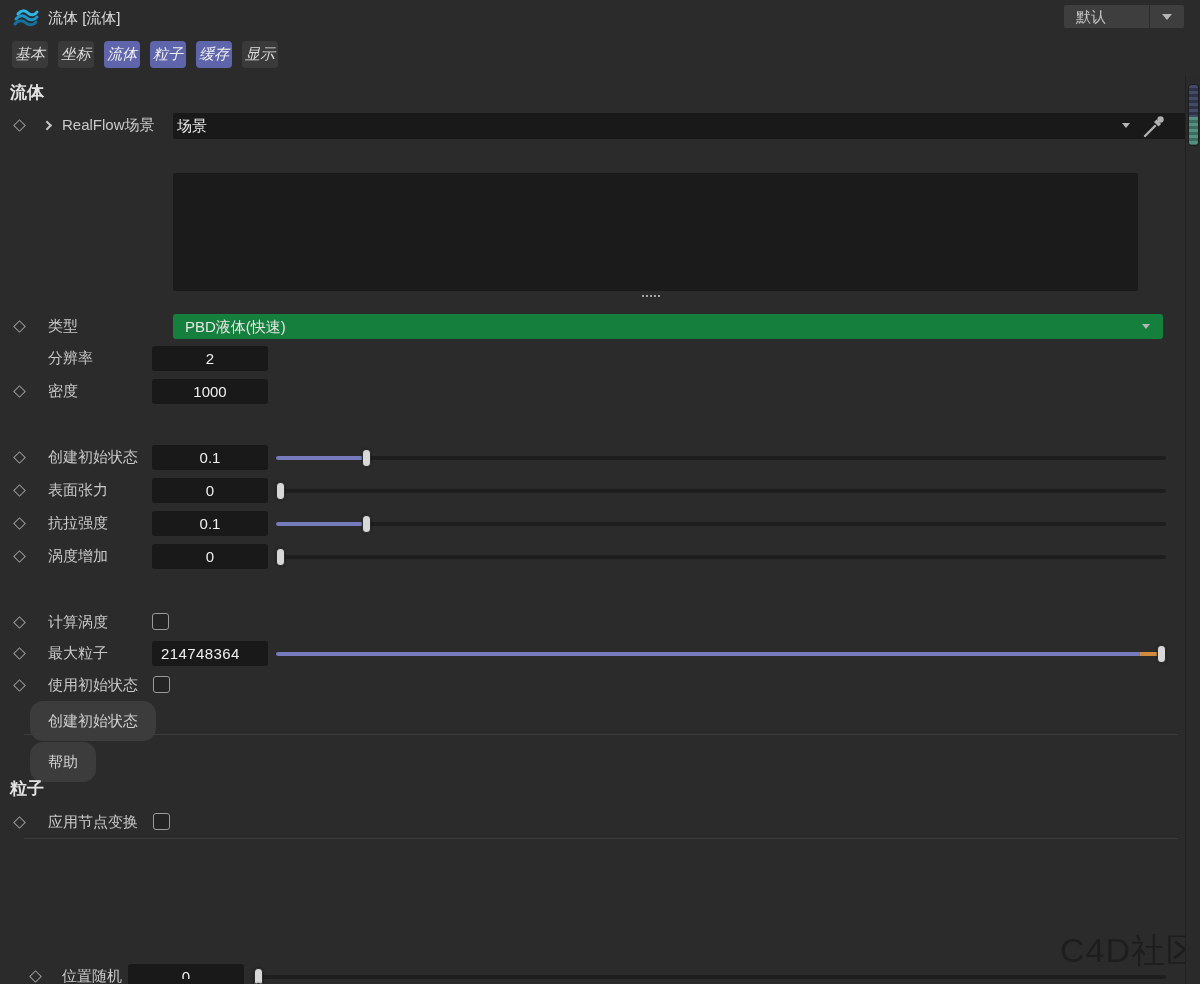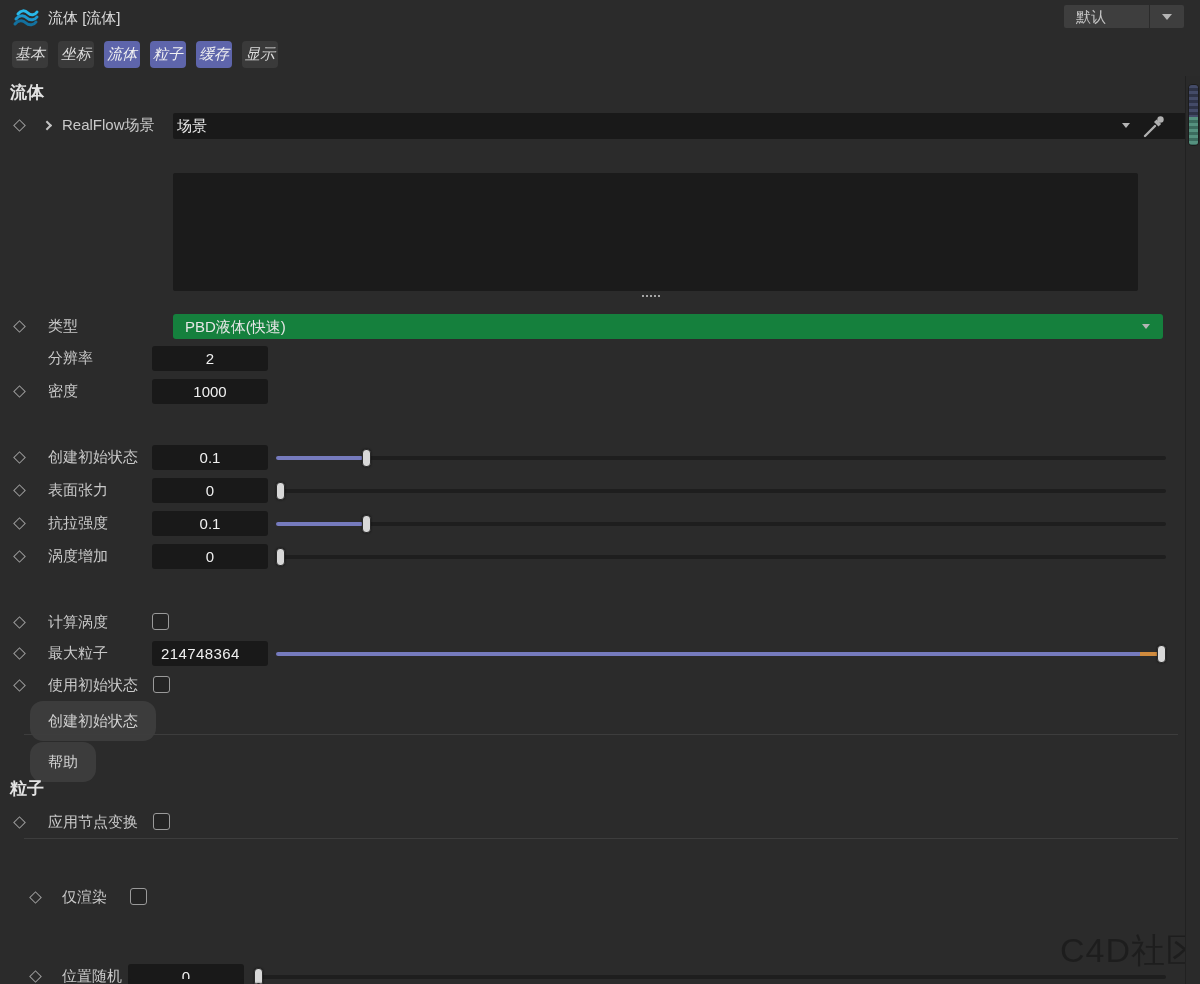--- a/index.html
+++ b/index.html
@@ -258,25 +258,20 @@
 
   <div class="row" style="top:810px">
     <span class="dia"></span>
     <span class="lbl">应用节点变换</span>
     <span class="cb" style="left:153px"></span>
   </div>
 
   <div class="sep" style="top:838px"></div>
 
 
-  <div class="row" style="top:885px">
-    <span class="dia sub"></span>
-    <span class="lbl sub">仅渲染</span>
-    <span class="cb at130"></span>
-  </div>
 
   <div class="row" style="top:964px">
     <span class="dia sub"></span>
     <span class="lbl sub">位置随机</span>
     <div class="num sub">0</div>
     <div class="slider sub">
       <div class="track"></div>
       <div class="fill" style="width: 0%;"></div>
       <div class="handle" style="left: calc(0% + 0px);"></div>
     </div>

